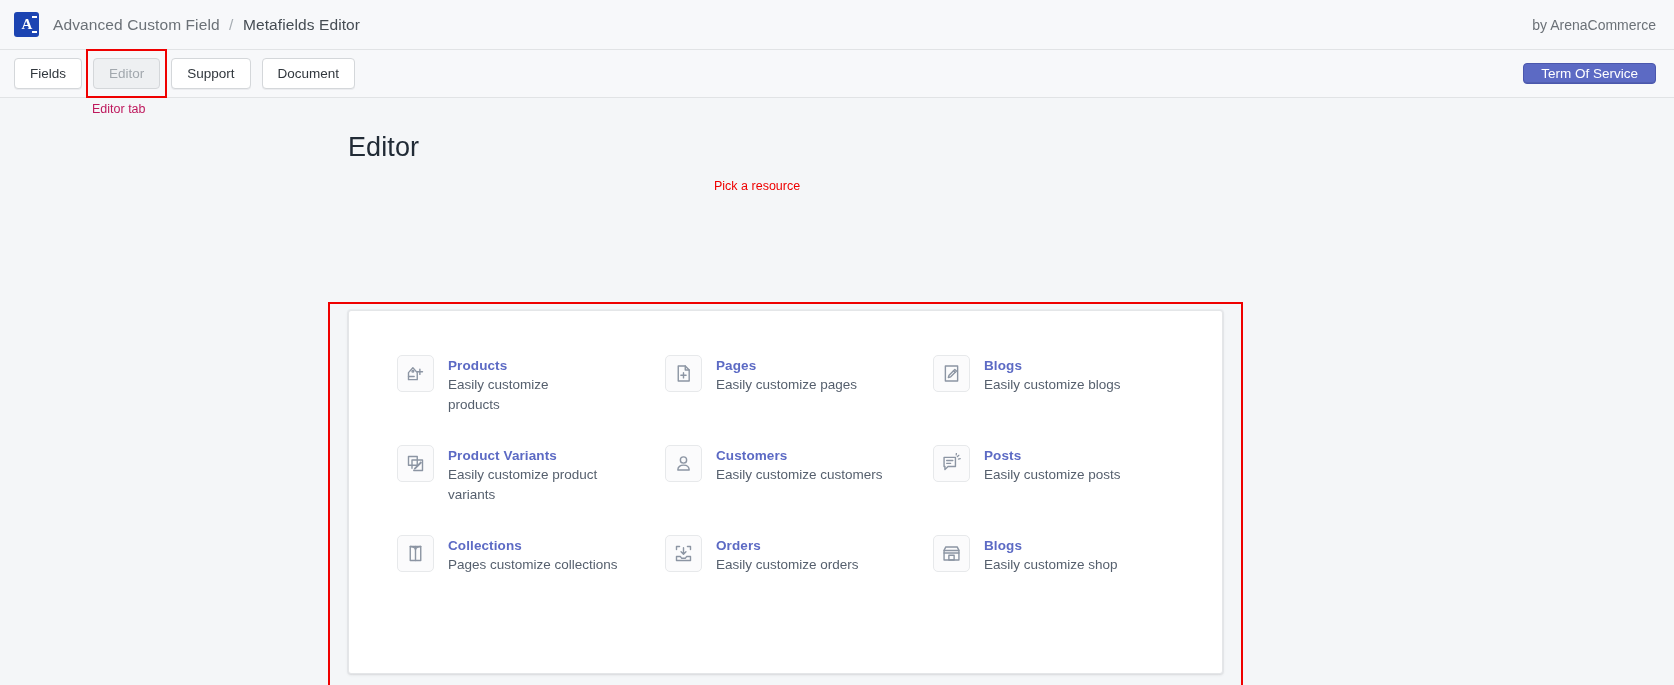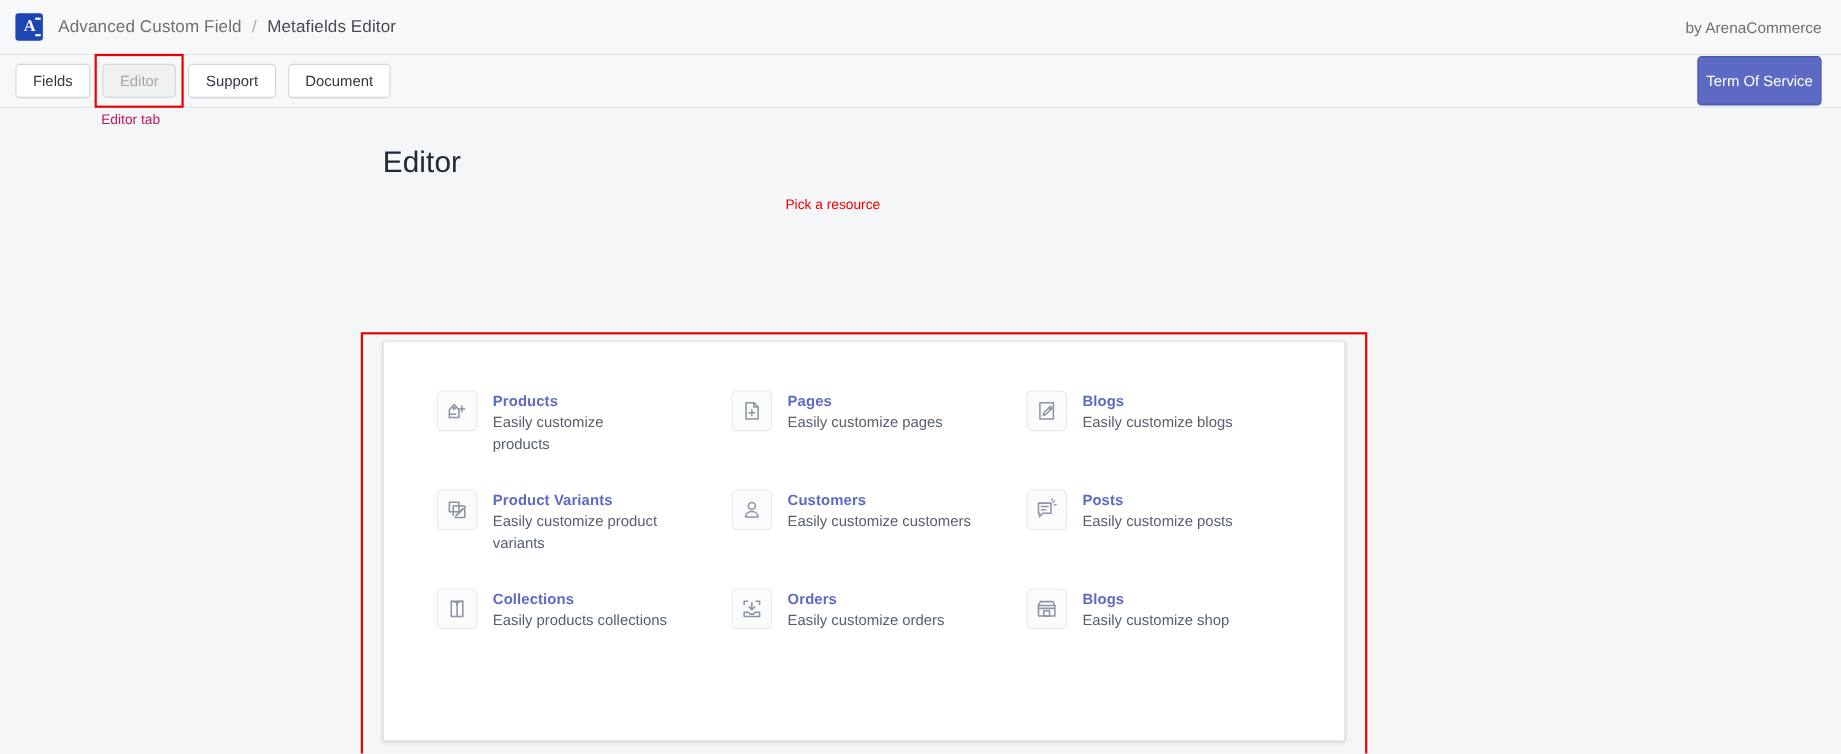--- a/index.html
+++ b/index.html
@@ -110,22 +110,22 @@
   }
   #tab-annotation {
     position: absolute;
     left: 92px; top: 52px;
     font-size: 12.5px;
     color: #be185d;
     white-space: nowrap;
   }
   #tos-btn {
     margin-left: auto;
-    height: 45px;
-    padding: 0 7px;
+    height: 21px;
+    padding: 0 17px;
     background: #5c6ac4;
     border: 1px solid #4b57ad;
     border-radius: 4px;
     color: #ffffff;
     font-size: 13.5px;
     display: flex;
     align-items: center;
     cursor: pointer;
     white-space: nowrap;
     box-shadow: inset 0 -1px 0 rgba(0,0,0,.1);
@@ -337,21 +337,21 @@
       <div class="res-item">
         <span class="res-icon">
           <svg width="21" height="21" viewBox="0 0 24 24" fill="none" stroke="#8c95a3" stroke-width="1.6" stroke-linecap="round" stroke-linejoin="round">
             <path d="M6 4 H18 V20 H6 Z"></path>
             <path d="M12 4 V20"></path>
             <path d="M6 4 C9 4 12 5.6 12 7.6 C12 5.6 15 4 18 4"></path>
           </svg>
         </span>
         <span class="res-text">
           <span class="res-title">Collections</span>
-          <span class="res-desc wide" style="display:block">Easily products collections</span>
+          <span class="res-desc wide" style="display:block">Pages customize collections</span>
         </span>
       </div>
 
       <div class="res-item">
         <span class="res-icon">
           <svg width="21" height="21" viewBox="0 0 24 24" fill="none" stroke="#8c95a3" stroke-width="1.6" stroke-linecap="round" stroke-linejoin="round">
             <path d="M4 4 H7.5 M4 4 V7.5"></path>
             <path d="M20 4 H16.5 M20 4 V7.5"></path>
             <path d="M12 5.5 V12.5 M9.2 10 L12 12.8 L14.8 10"></path>
             <path d="M4 15.5 H8.5 L10 17.5 H14 L15.5 15.5 H20 V20 H4 Z"></path>

